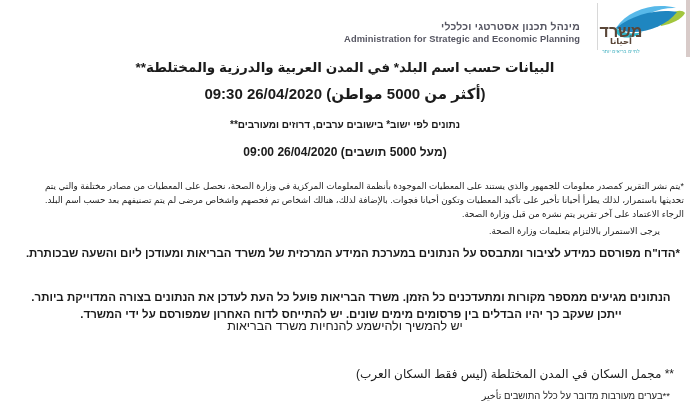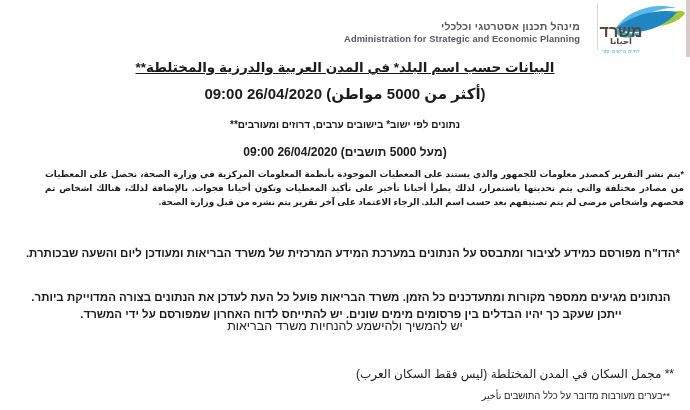--- a/index.html
+++ b/index.html
@@ -15,27 +15,27 @@
   .header-divider { position:absolute; left:597px; top:3px; width:1px; height:47px; background:#d8d8d8; }
   .logo-bird { position:absolute; left:610px; top:2px; }
   .logo-text { position:absolute; left:598px; top:27px; width:46px; text-align:center;
                color:#5a4638; font-weight:700; line-height:9.5px; }
   .logo-text .l1 { font-size:16px; }
   .logo-text .l2 { font-size:8.5px; letter-spacing:.3px; }
   .logo-tagline { font-size:4.5px; font-weight:400; color:#2fa9ba; margin-top:1px; letter-spacing:.2px; }
   .page-edge { position:absolute; left:686px; top:0; width:4px; height:57px; background:#d8cbc9; }
   
   .t { position:absolute; left:0; width:100%; text-align:center; font-weight:700; direction:rtl; }
-  .title-ar    { top:59px;  font-size:13.5px;text-decoration:underline; }
+  .title-ar    { top:59px;  font-size:13.5px; }
   .subtitle-ar { top:85px;  font-size:15px; }
   .title-he    { top:119px; font-size:10px; }
   .subtitle-he { top:145px; font-size:12px; }
   
-  .para-ar { position:absolute; top:167px; left:6px; right:6px; direction:rtl;
-             text-align:justify; font-size:8.8px; line-height:14.2px; font-weight:700;margin-left:39px; }
+  .para-ar { position:absolute; top:179px; left:6px; right:6px; direction:rtl;
+             text-align:justify; font-size:8.8px; line-height:14.2px; font-weight:400;margin-left:39px; }
   .note-ar { position:absolute; top:226px; right:30px; direction:rtl; font-size:8.8px; font-weight:400; }
   .para-he1 { position:absolute; top:245px; left:10px; right:10px; direction:rtl;
               text-align:right; font-size:11.5px; font-weight:700; line-height:17.5px; }
   .para-he2 { position:absolute; top:289px; left:22px; right:10px; direction:rtl;
               text-align:center; font-size:11.5px; font-weight:700; line-height:16.5px; }
   .closing-he { position:absolute; top:319px; left:0; width:100%; text-align:center;
                 direction:rtl; font-size:12.5px; font-weight:400; }
   
   .fn-ar { position:absolute; top:367px; right:16px; direction:rtl; font-size:12px;   font-weight:400; }
   .fn-he { position:absolute; top:390px; right:20px; direction:rtl; font-size:9.5px; font-weight:400; }
@@ -61,25 +61,26 @@
 
   <div class="logo-text">
     <div class="l1">משרד</div>
     <div class="l2">أحيانا</div>
     <div class="logo-tagline">לחיים בריאים יותר</div>
   </div>
 
   <div class="page-edge"></div>
 
   <div class="t title-ar">البيانات حسب اسم البلد* في المدن العربية والدرزية والمختلطة**</div>
-  <div class="t subtitle-ar">(أكثر من 5000 مواطن) 26/04/2020 09:00</div>
+  <div class="t subtitle-ar">(أكثر من 5000 مواطن) 26/04/2020 09:30</div>
   <div class="t title-he">נתונים לפי ישוב* בישובים ערבים, דרוזים ומעורבים**</div>
   <div class="t subtitle-he">(מעל 5000 תושבים) 26/04/2020 09:00</div>
 
   <div class="para-ar">*يتم نشر التقرير كمصدر معلومات للجمهور والذي يستند على المعطيات الموجودة بأنظمة المعلومات المركزية في وزارة الصحة، نحصل على المعطيات من مصادر مختلفة والتي يتم تحديثها باستمرار، لذلك يطرأ أحيانا تأخير على تأكيد المعطيات وتكون أحيانا فجوات. بالإضافة لذلك، هنالك اشخاص تم فحصهم واشخاص مرضى لم يتم تصنيفهم بعد حسب اسم البلد. الرجاء الاعتماد على آخر تقرير يتم نشره من قبل وزارة الصحة.</div>
+  <div class="note-ar">يرجى الاستمرار بالالتزام بتعليمات وزارة الصحة.</div>
   <div class="para-he1">*הדו"ח מפורסם כמידע לציבור ומתבסס על הנתונים במערכת המידע המרכזית של משרד הבריאות ומעודכן ליום והשעה שבכותרת.</div>
   <div class="para-he2">הנתונים מגיעים ממספר מקורות ומתעדכנים כל הזמן. משרד הבריאות פועל כל העת לעדכן את הנתונים בצורה המדוייקת ביותר. ייתכן שעקב כך יהיו הבדלים בין פרסומים מימים שונים. יש להתייחס לדוח האחרון שמפורסם על ידי המשרד.</div>
   <div class="closing-he">יש להמשיך ולהישמע להנחיות משרד הבריאות</div>
 
   <div class="fn-ar">** مجمل السكان في المدن المختلطة (ليس فقط السكان العرب)</div>
   <div class="fn-he">**בערים מעורבות מדובר על כלל התושבים تأخير</div>
 
 </div>
 
 </body></html>

